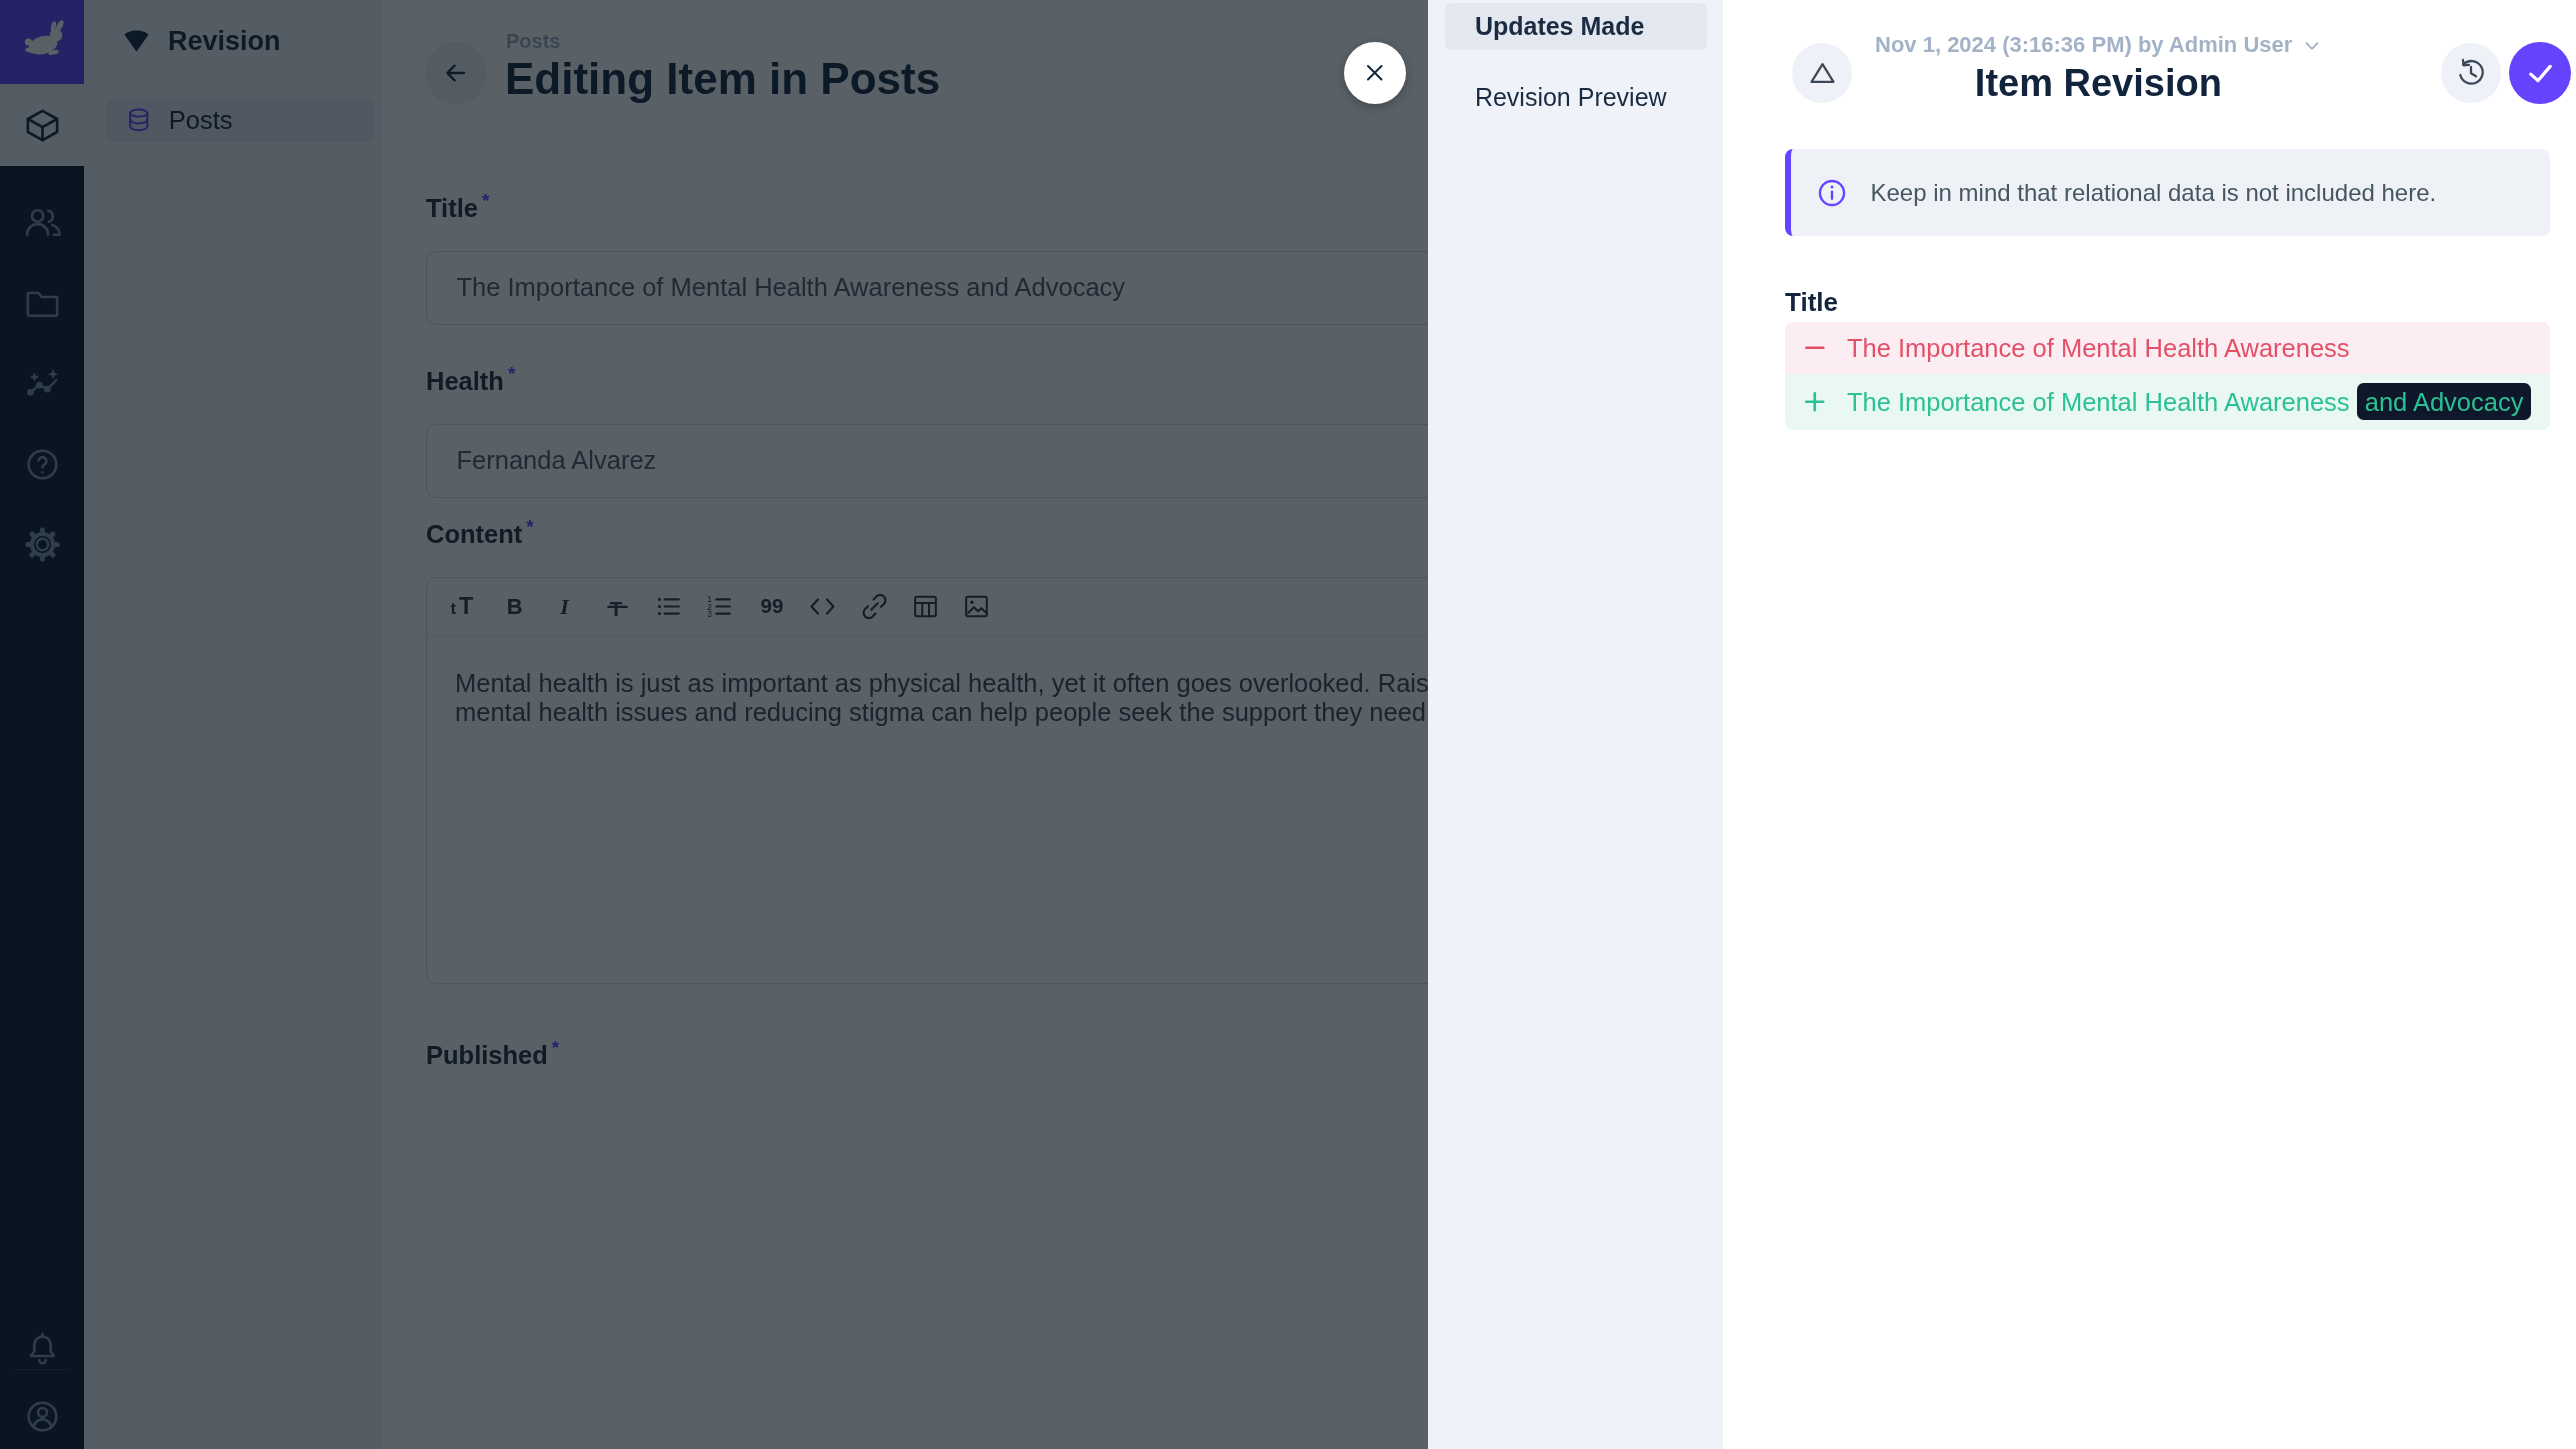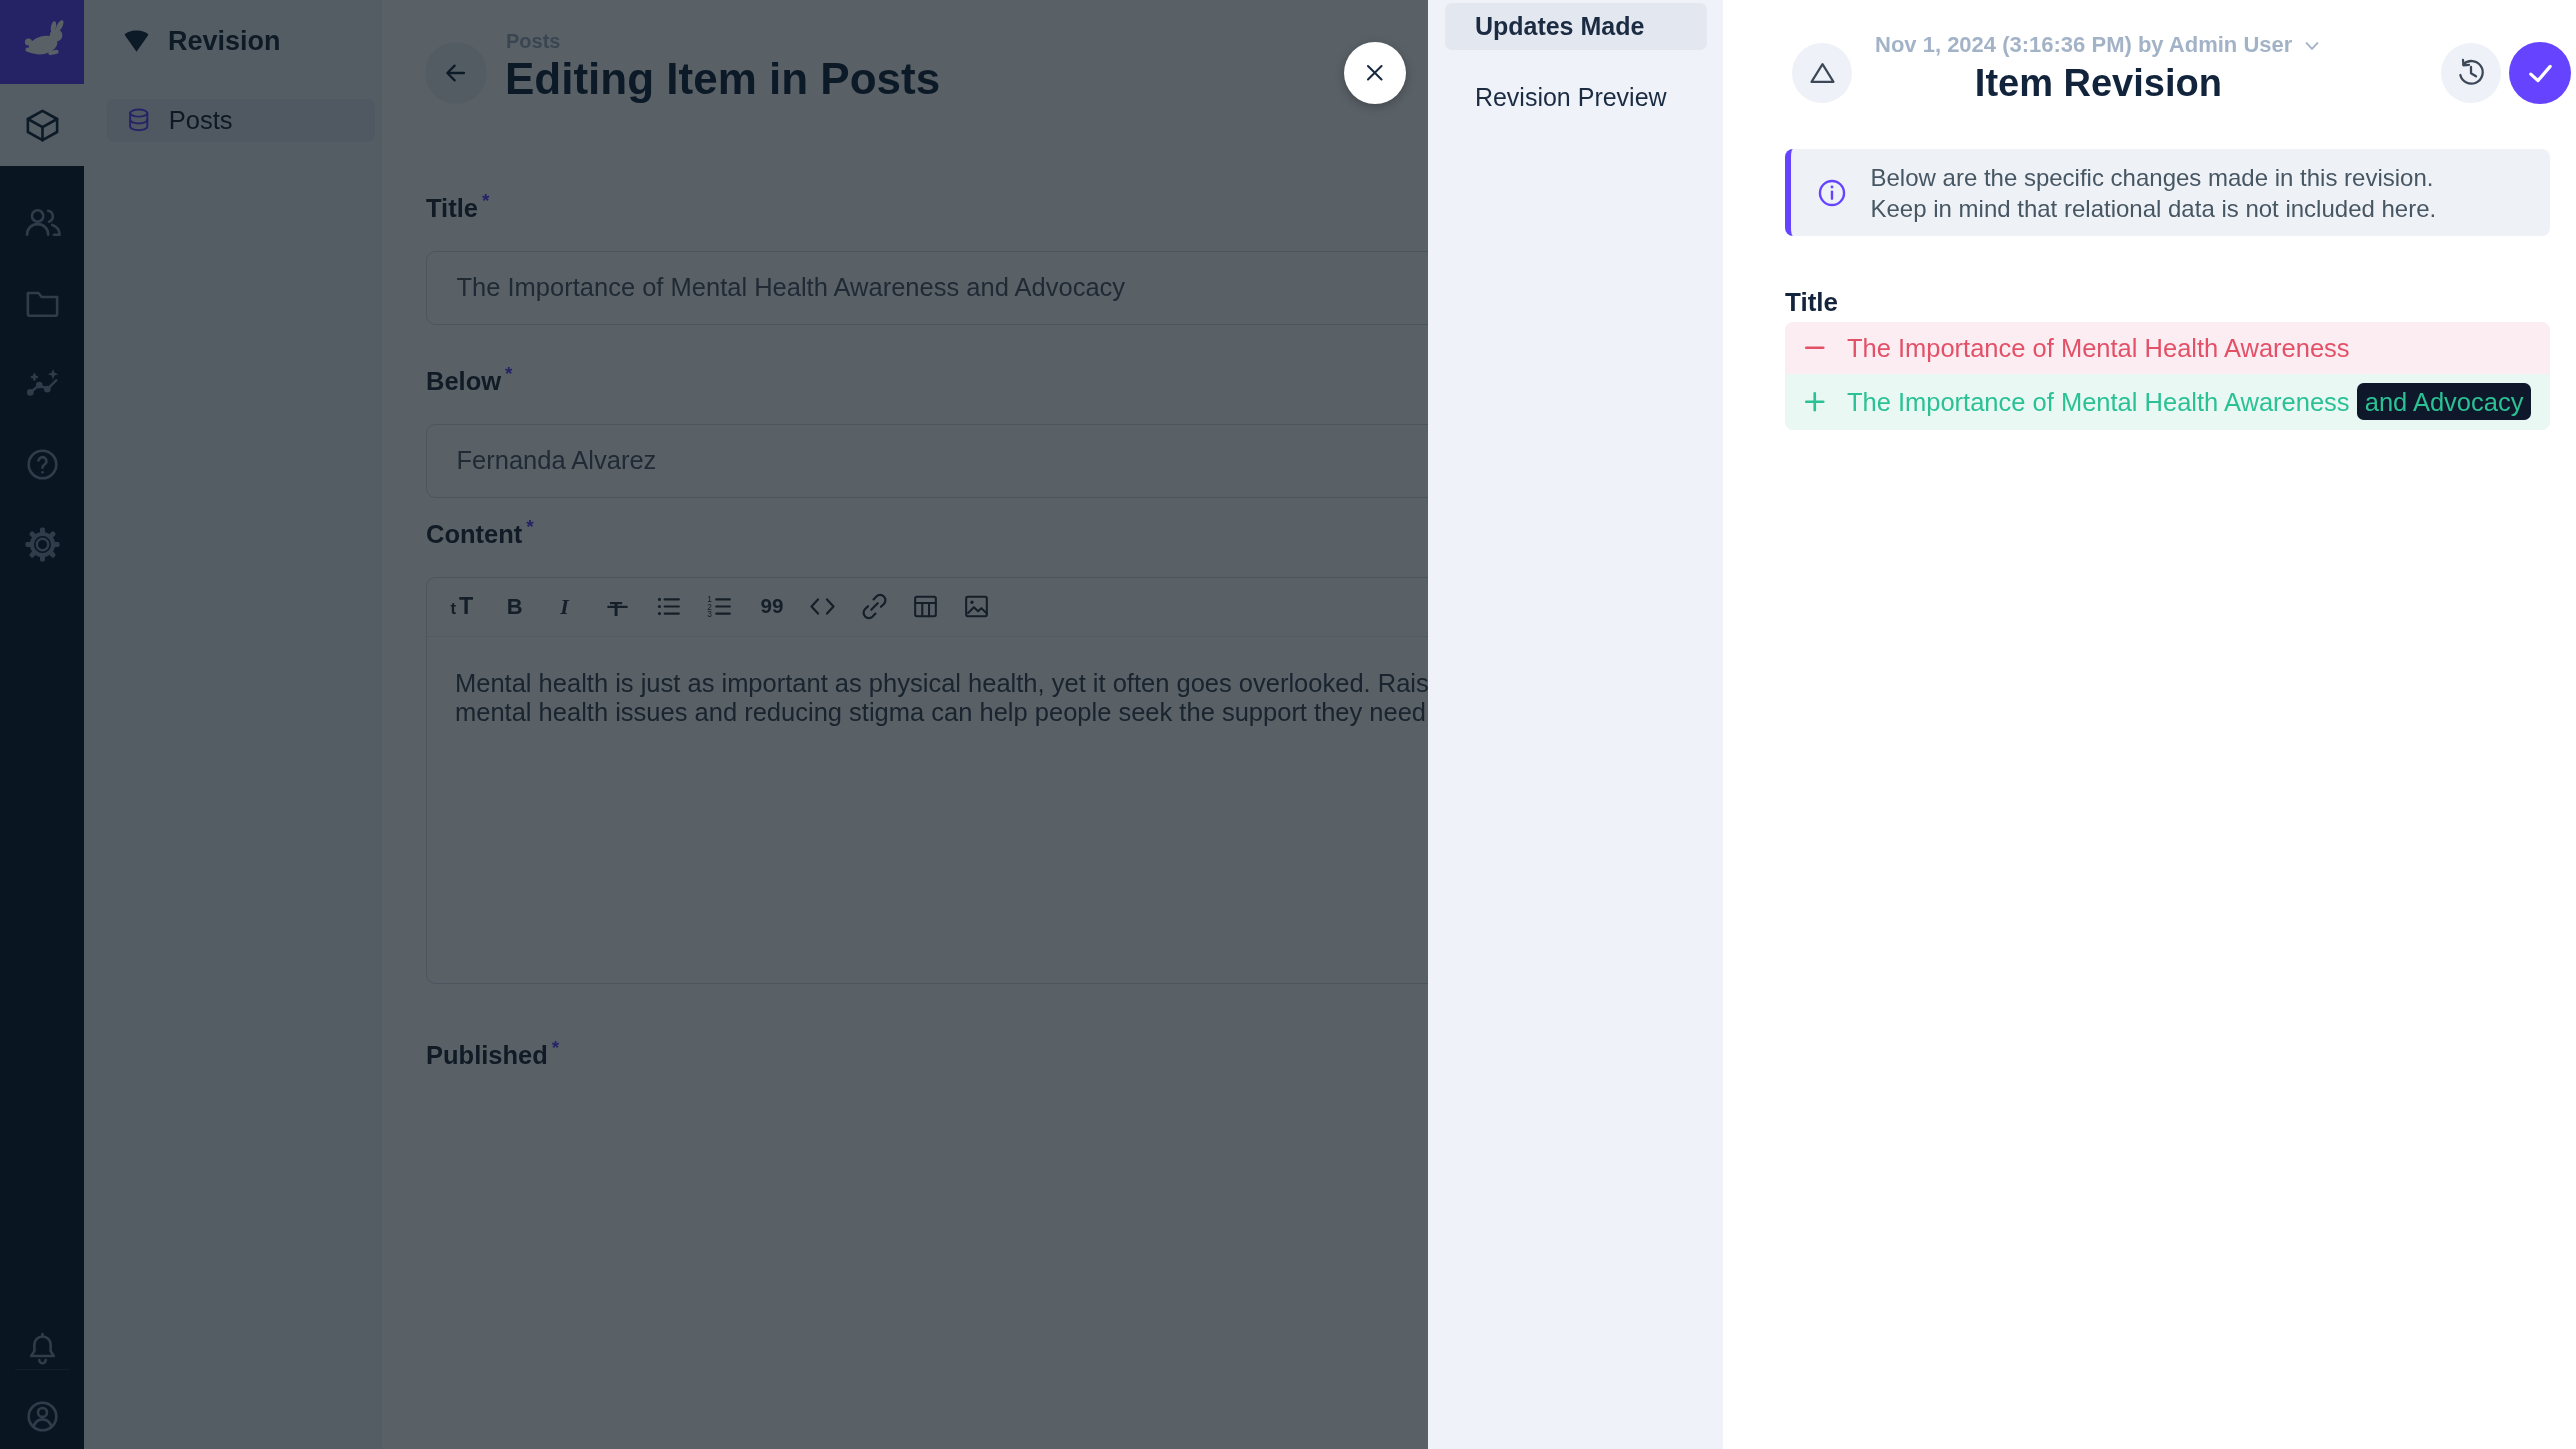--- a/index.html
+++ b/index.html
@@ -223,21 +223,21 @@
   </div>
   <div id="breadcrumb" class="abs">Posts</div>
   <div id="page-title" class="abs">Editing Item in Posts</div>
 
   <div id="field-title" class="field abs">
     <div class="field-label"><span>Title</span><span class="req">*</span></div>
     <div class="input-box">The Importance of Mental Health Awareness and Advocacy</div>
   </div>
 
   <div id="field-author" class="field abs">
-    <div class="field-label"><span>Below</span><span class="req">*</span></div>
+    <div class="field-label"><span>Health</span><span class="req">*</span></div>
     <div class="input-box">Fernanda Alvarez</div>
   </div>
 
   <div id="field-content" class="field abs">
     <div class="field-label"><span>Content</span><span class="req">*</span></div>
     <div id="editor-box">
       <div id="editor-toolbar">
         <span class="tb-icon">
             <span class="icon">
               <svg viewBox="0 0 48 48" fill="currentColor">
@@ -395,21 +395,20 @@
 
   <div id="notice" class="abs">
     <span class="icon">
         <svg viewBox="0 0 48 48" fill="none" stroke="currentColor" stroke-width="3.4" stroke-linecap="round" stroke-linejoin="round">
           <circle cx="24" cy="24" r="17"></circle>
           <path d="M24 22 v10"></path>
           <circle cx="24" cy="15.5" r="2" fill="currentColor" stroke="none"></circle>
         </svg>
       </span>
     <div id="notice-text">
-      <div>Below are the specific changes made in this revision.</div>
       <div>Keep in mind that relational data is not included here.</div>
     </div>
   </div>
 
   <div id="diff-field-label" class="abs">Title</div>
   <div id="diff-box" class="abs">
     <div id="diff-row-removed" class="diff-row">
       <span class="icon">
           <svg viewBox="0 0 48 48" fill="none" stroke="currentColor" stroke-width="5" stroke-linecap="round" stroke-linejoin="round">
             <path d="M8 24 H40"></path>

